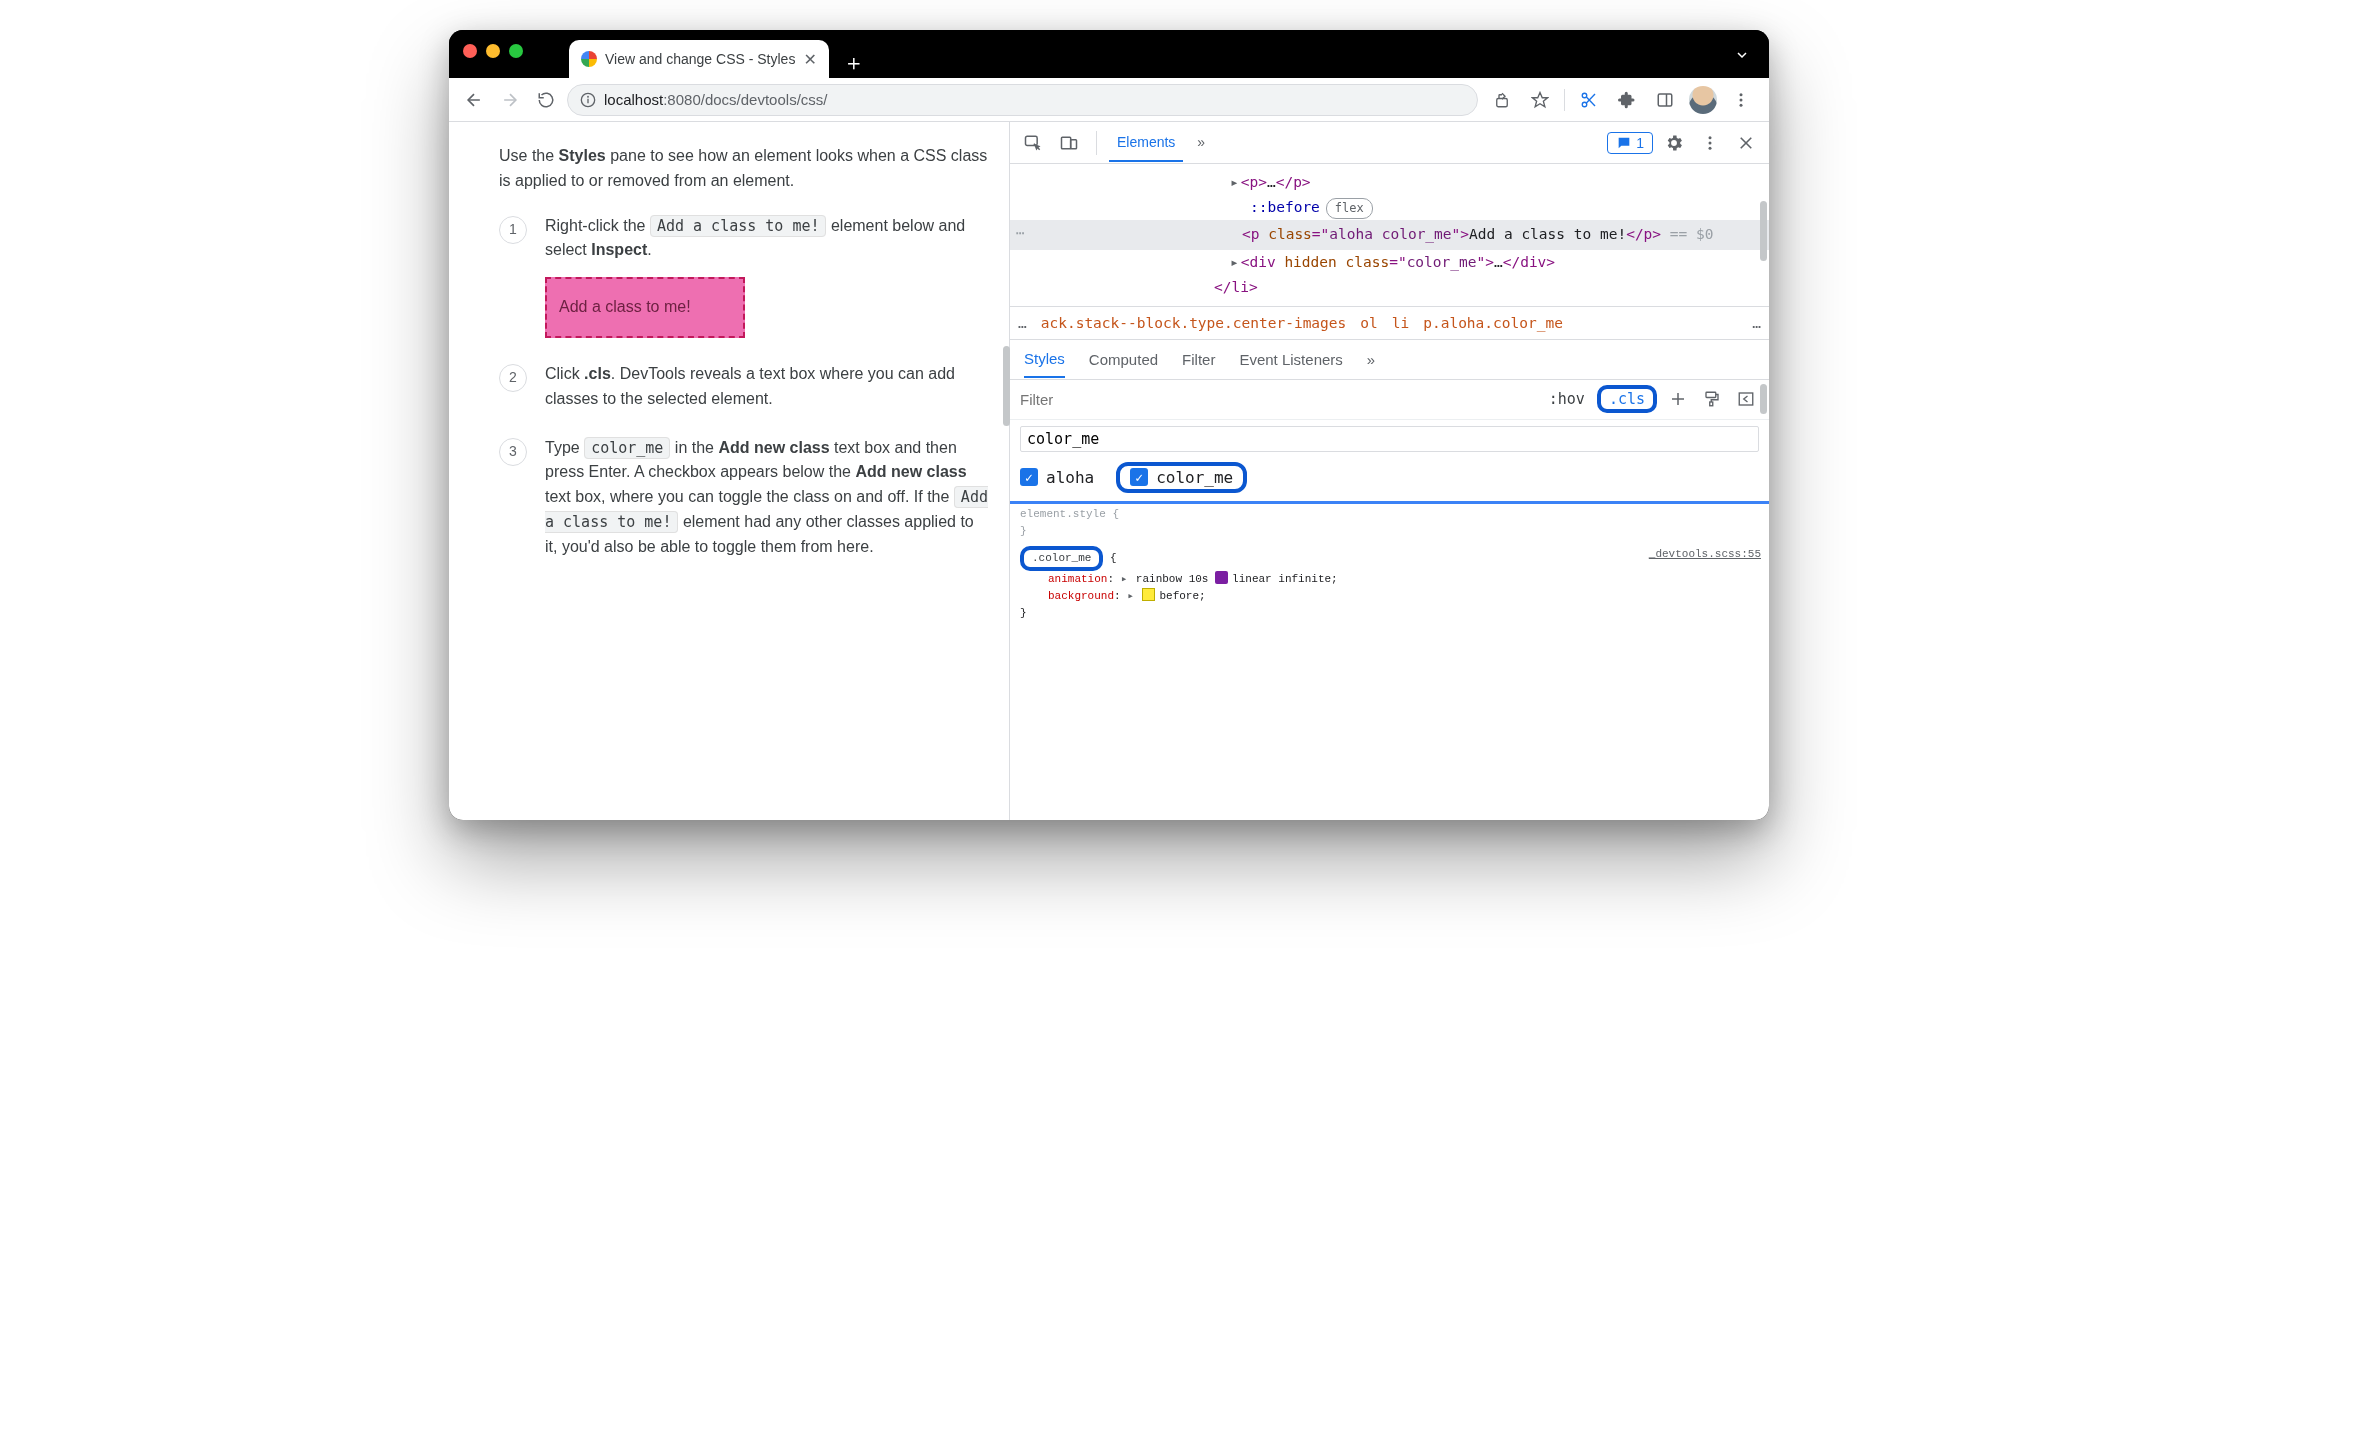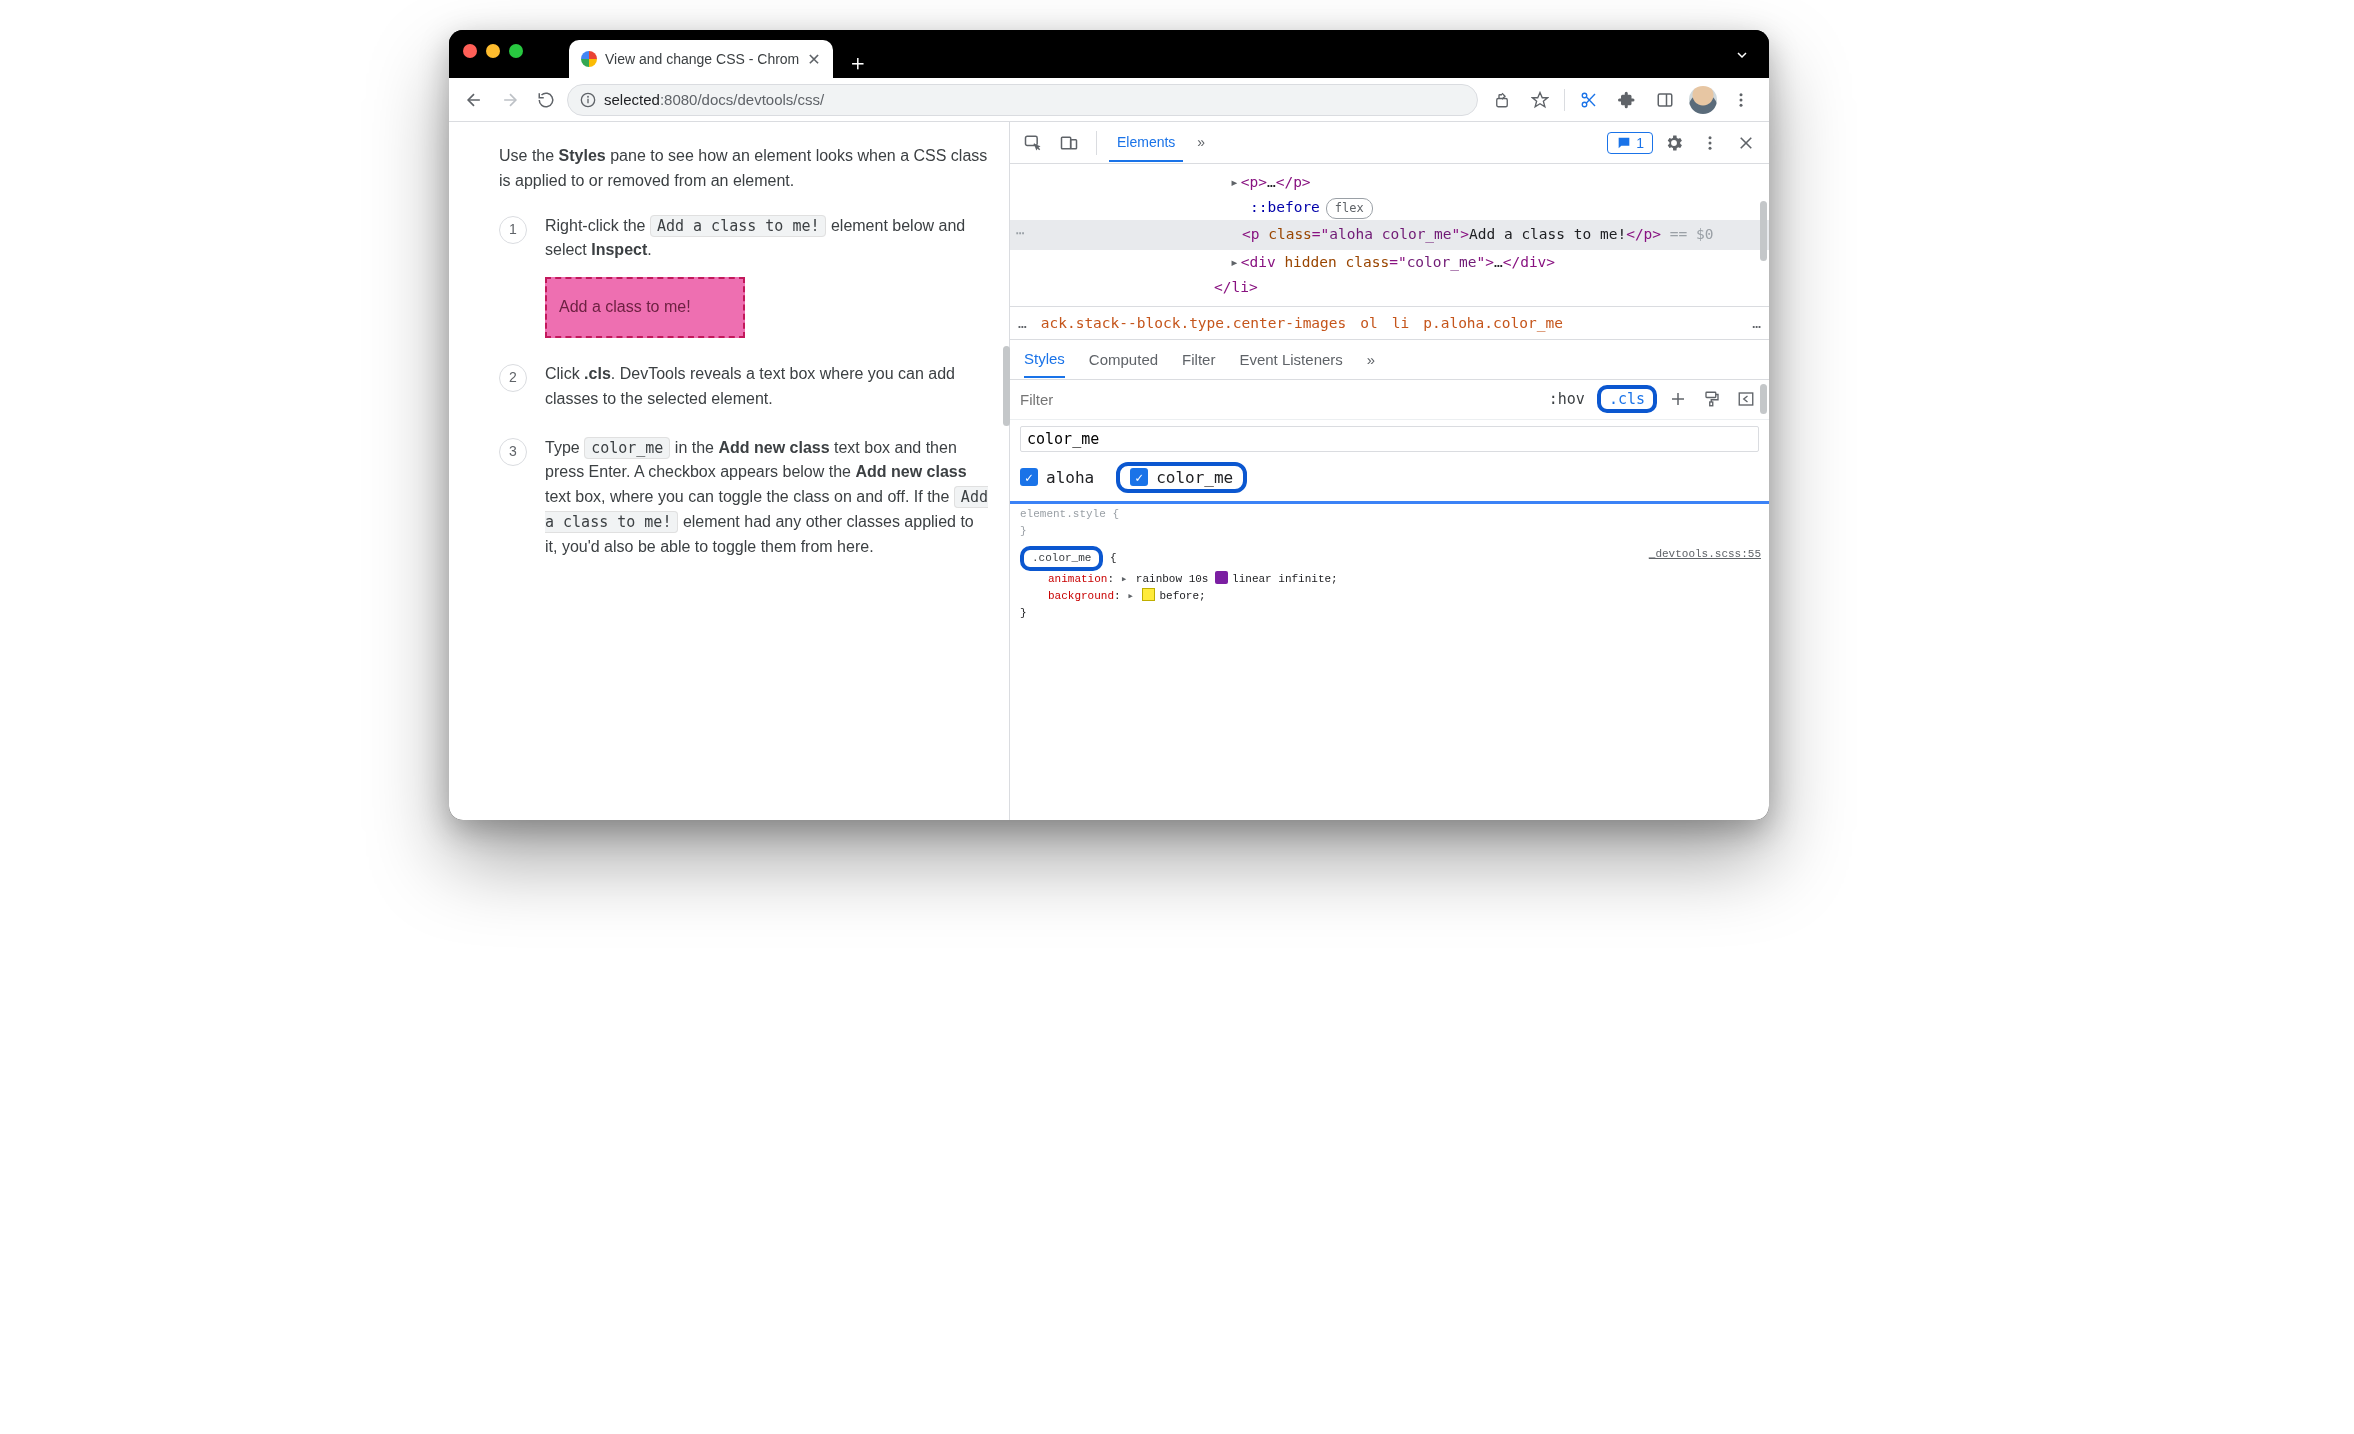--- a/index.html
+++ b/index.html
@@ -109,21 +109,21 @@
   <div class="window">
 
     <div class="titlebar">
       <div class="traffic">
         <div class="tl red"></div>
         <div class="tl yellow"></div>
         <div class="tl green"></div>
       </div>
       <div class="tab">
         <span class="fav"></span>
-        <span class="ttl">View and change CSS - Chrom</span>
+        <span class="ttl">View and change CSS - Styles</span>
         <span class="x">✕</span>
       </div>
       <div class="newtab">＋</div>
       <div class="winctl">
         <svg class="svg-ico" width="16" height="16" viewBox="0 0 24 24" fill="none" stroke="currentColor" stroke-width="2.2">
             <polyline points="6 9 12 15 18 9"></polyline>
           </svg>
       </div>
     </div>
 
@@ -145,21 +145,21 @@
             <path d="M3 12a9 9 0 1 0 3-6.7"></path>
             <polyline points="3 3 3 9 9 9"></polyline>
           </svg>
       </div>
       <div class="omnibox">
         <svg class="svg-ico" width="16" height="16" viewBox="0 0 24 24" fill="none" stroke="#5f6368" stroke-width="2">
             <circle cx="12" cy="12" r="10"></circle>
             <line x1="12" y1="10" x2="12" y2="17"></line>
             <circle cx="12" cy="7" r="0.5" fill="#5f6368"></circle>
           </svg>
-        <span><span class="host">selected</span><span>:8080</span><span>/docs/devtools/css/</span></span>
+        <span><span class="host">localhost</span><span>:8080</span><span>/docs/devtools/css/</span></span>
       </div>
       <div class="right-icons">
         <div class="ricon">
           <svg class="svg-ico" width="18" height="18" viewBox="0 0 24 24" fill="none" stroke="#5f6368" stroke-width="1.8">
               <path d="M8 10V6a1 1 0 0 1 1-1h3"></path>
               <path d="M12 3l4 4-4 4"></path>
               <rect x="5" y="10" width="14" height="11" rx="2"></rect>
             </svg>
         </div>
         <div class="ricon">

